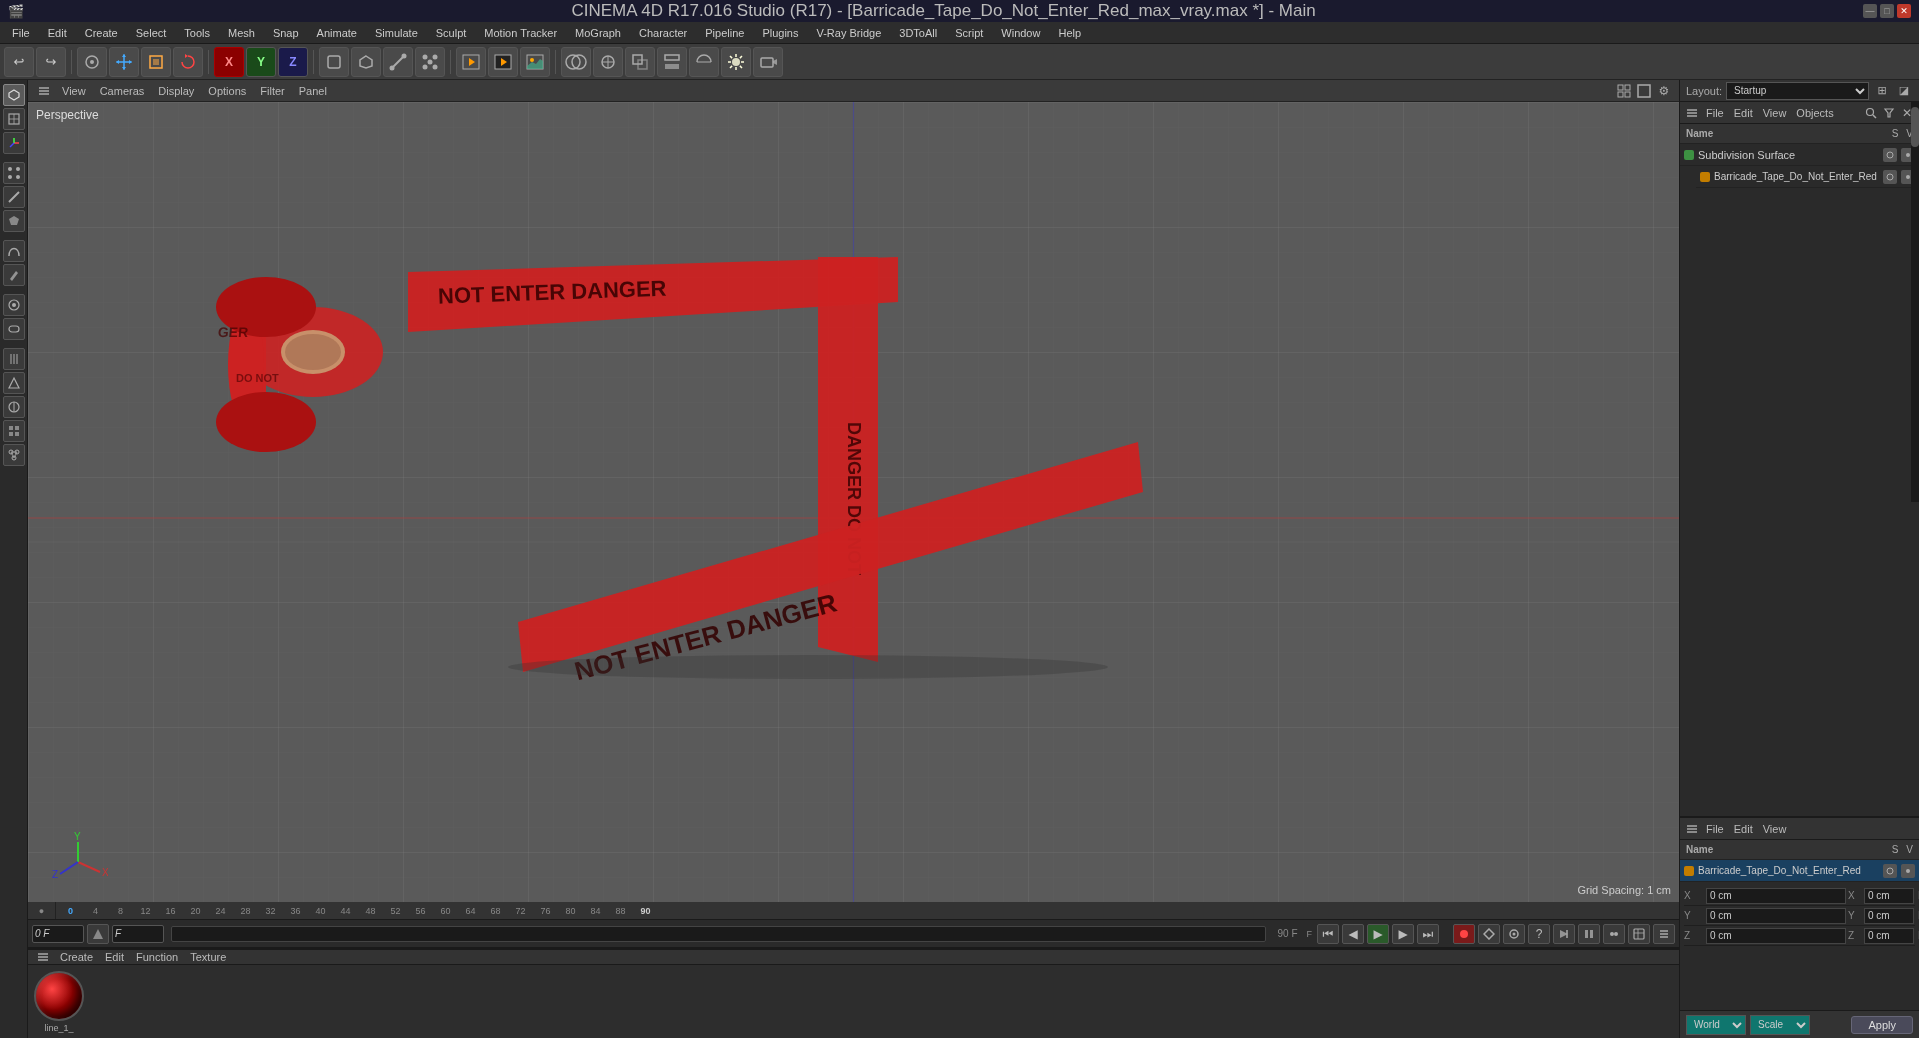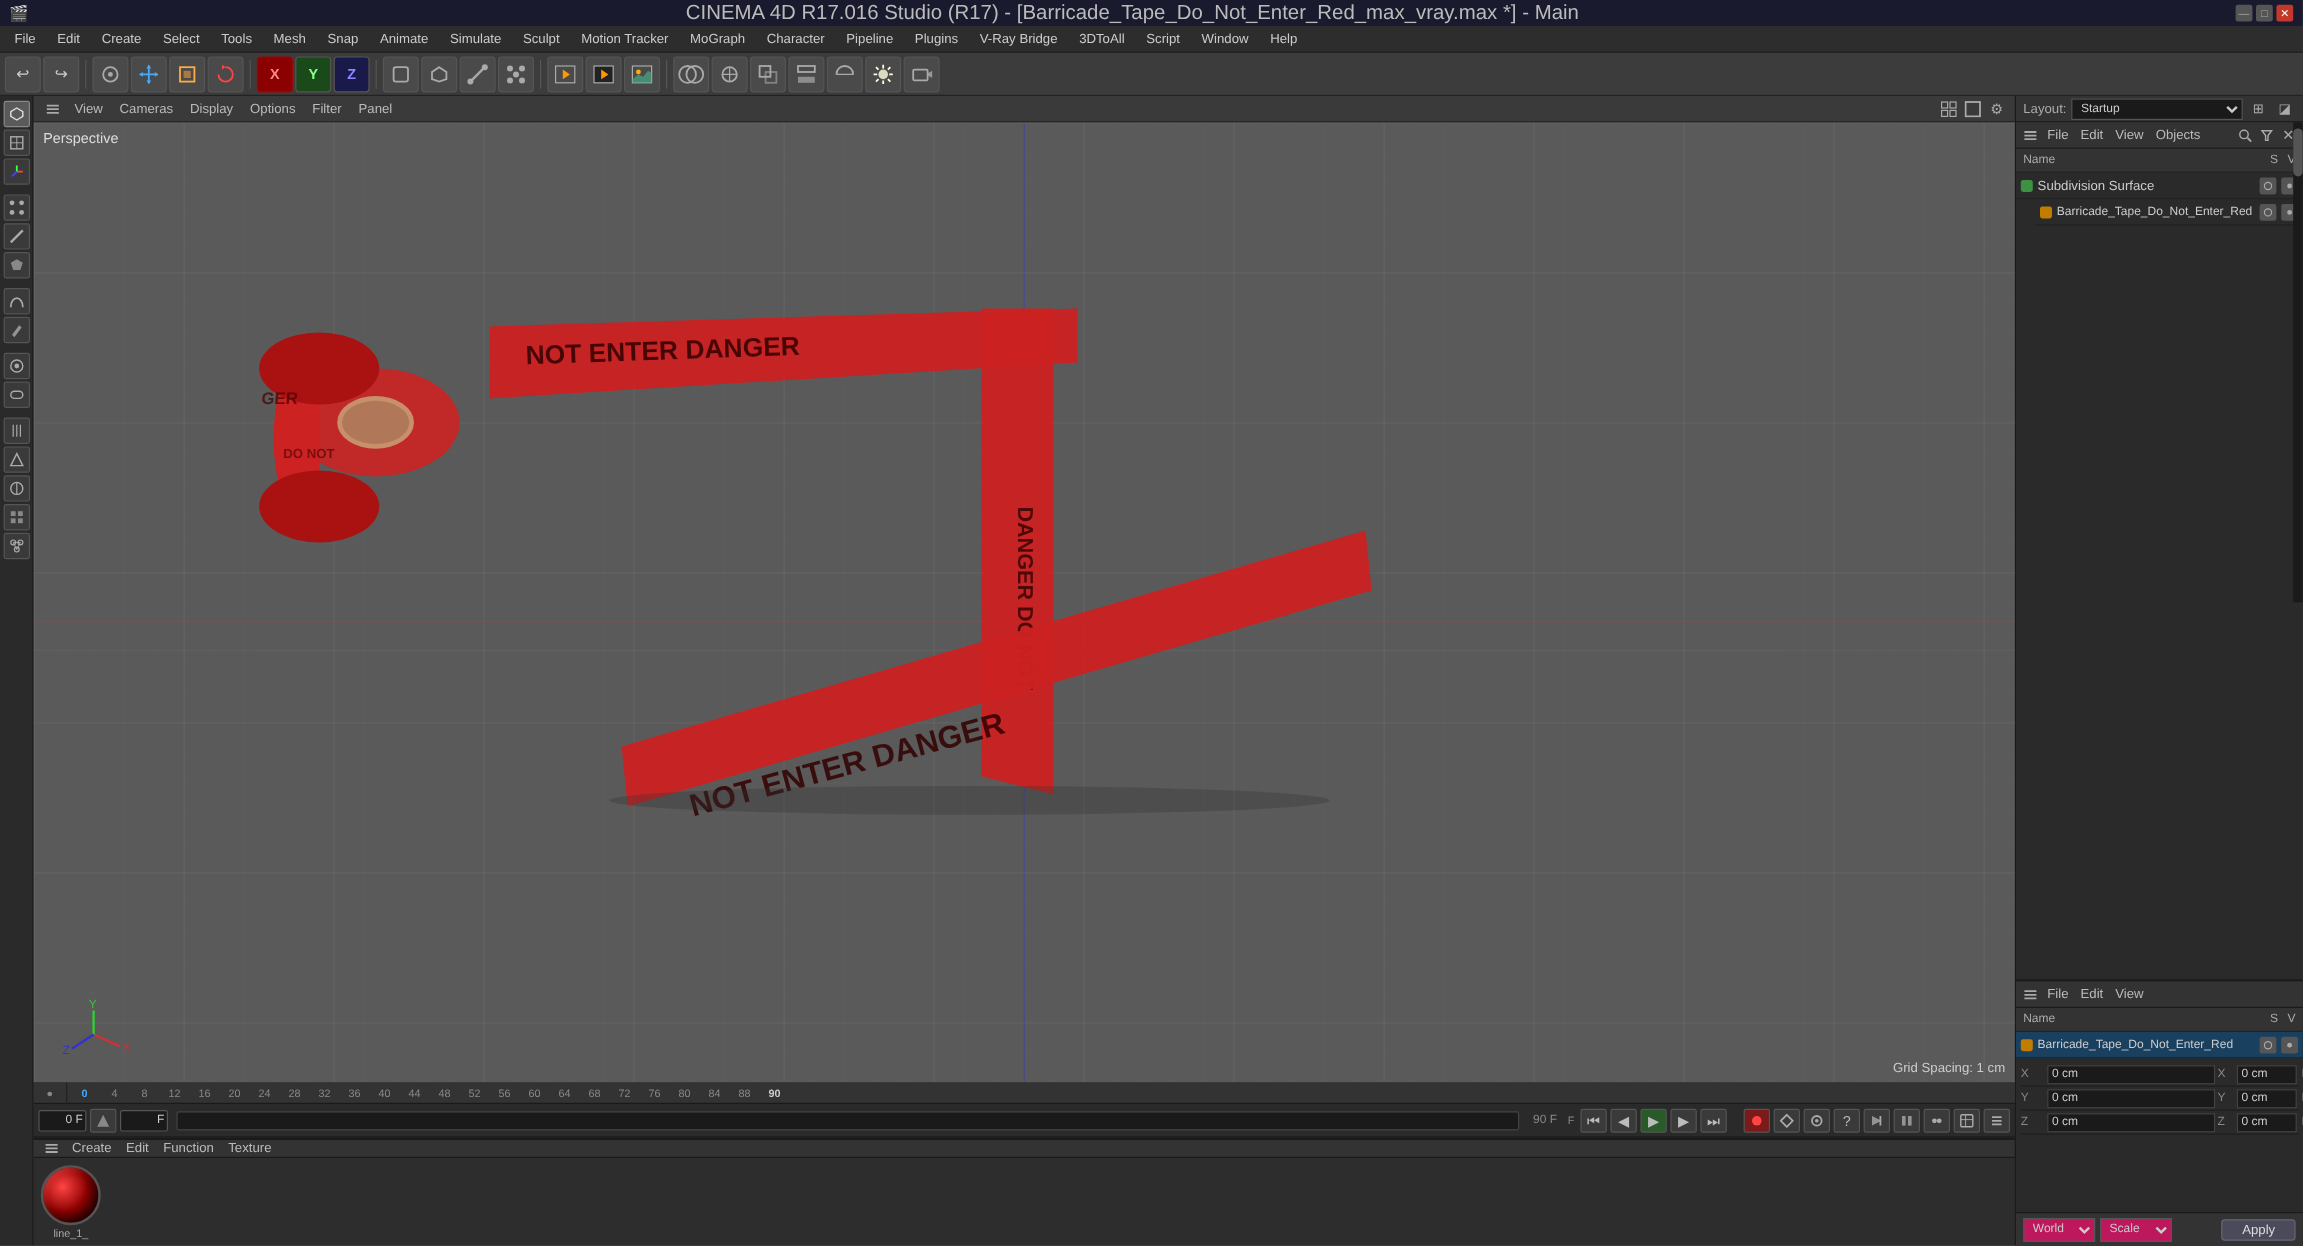--- a/index.html
+++ b/index.html
@@ -201,28 +201,29 @@
       background: #3a3a3a;
       border: 1px solid #555;
       border-radius: 2px;
       display: flex; align-items: center; justify-content: center;
       cursor: pointer;
       color: #bbb;
       font-size: 12px;
     }
     .time-ctrl-btn.play { background: #2a5a2a; }
     .time-input {
-      width: 40px; height: 18px;
+      width: 52px; height: 18px;
       background: #1a1a1a;
       border: 1px solid #555;
       border-radius: 2px;
       color: #ccc;
       font-size: 10px;
-      text-align: right;
+      text-align: left;
       padding: 0 2px;
+      font-style: italic;
     }
     .time-bar {
       flex: 1;
       height: 16px;
       background: #1a1a1a;
       border: 1px solid #444;
       border-radius: 2px;
       position: relative;
       margin: 0 4px;
     }
@@ -300,21 +301,21 @@
     #obj-list-header {
       height: 20px;
       background: #333;
       display: flex;
       align-items: center;
       padding: 0 6px;
       border-bottom: 1px solid #222;
       font-size: 10px;
       color: #aaa;
     }
-    .obj-header-name { flex: 1; }
+    .obj-header-name { flex: 1; font-weight: bold; }
     .obj-header-flags { display: flex; gap: 8px; }
 
     #obj-list {
       flex: 1;
       overflow-y: auto;
       background: #2a2a2a;
     }
     .obj-row {
       height: 22px;
       display: flex;
@@ -409,21 +410,21 @@
       height: 28px;
       background: #333;
       display: flex;
       align-items: center;
       padding: 0 6px;
       gap: 4px;
       border-top: 1px solid #1a1a1a;
     }
     .attr-footer-select {
       height: 20px;
-      background: #be185d;
+      background: #0f766e;
       border: 1px solid #555;
       color: #ccc;
       font-size: 10px;
       padding: 0 3px;
       width: 60px;
     }
     .attr-apply-btn {
       padding: 2px 16px;
       background: #4a4a5a;
       border: 1px solid #667;

